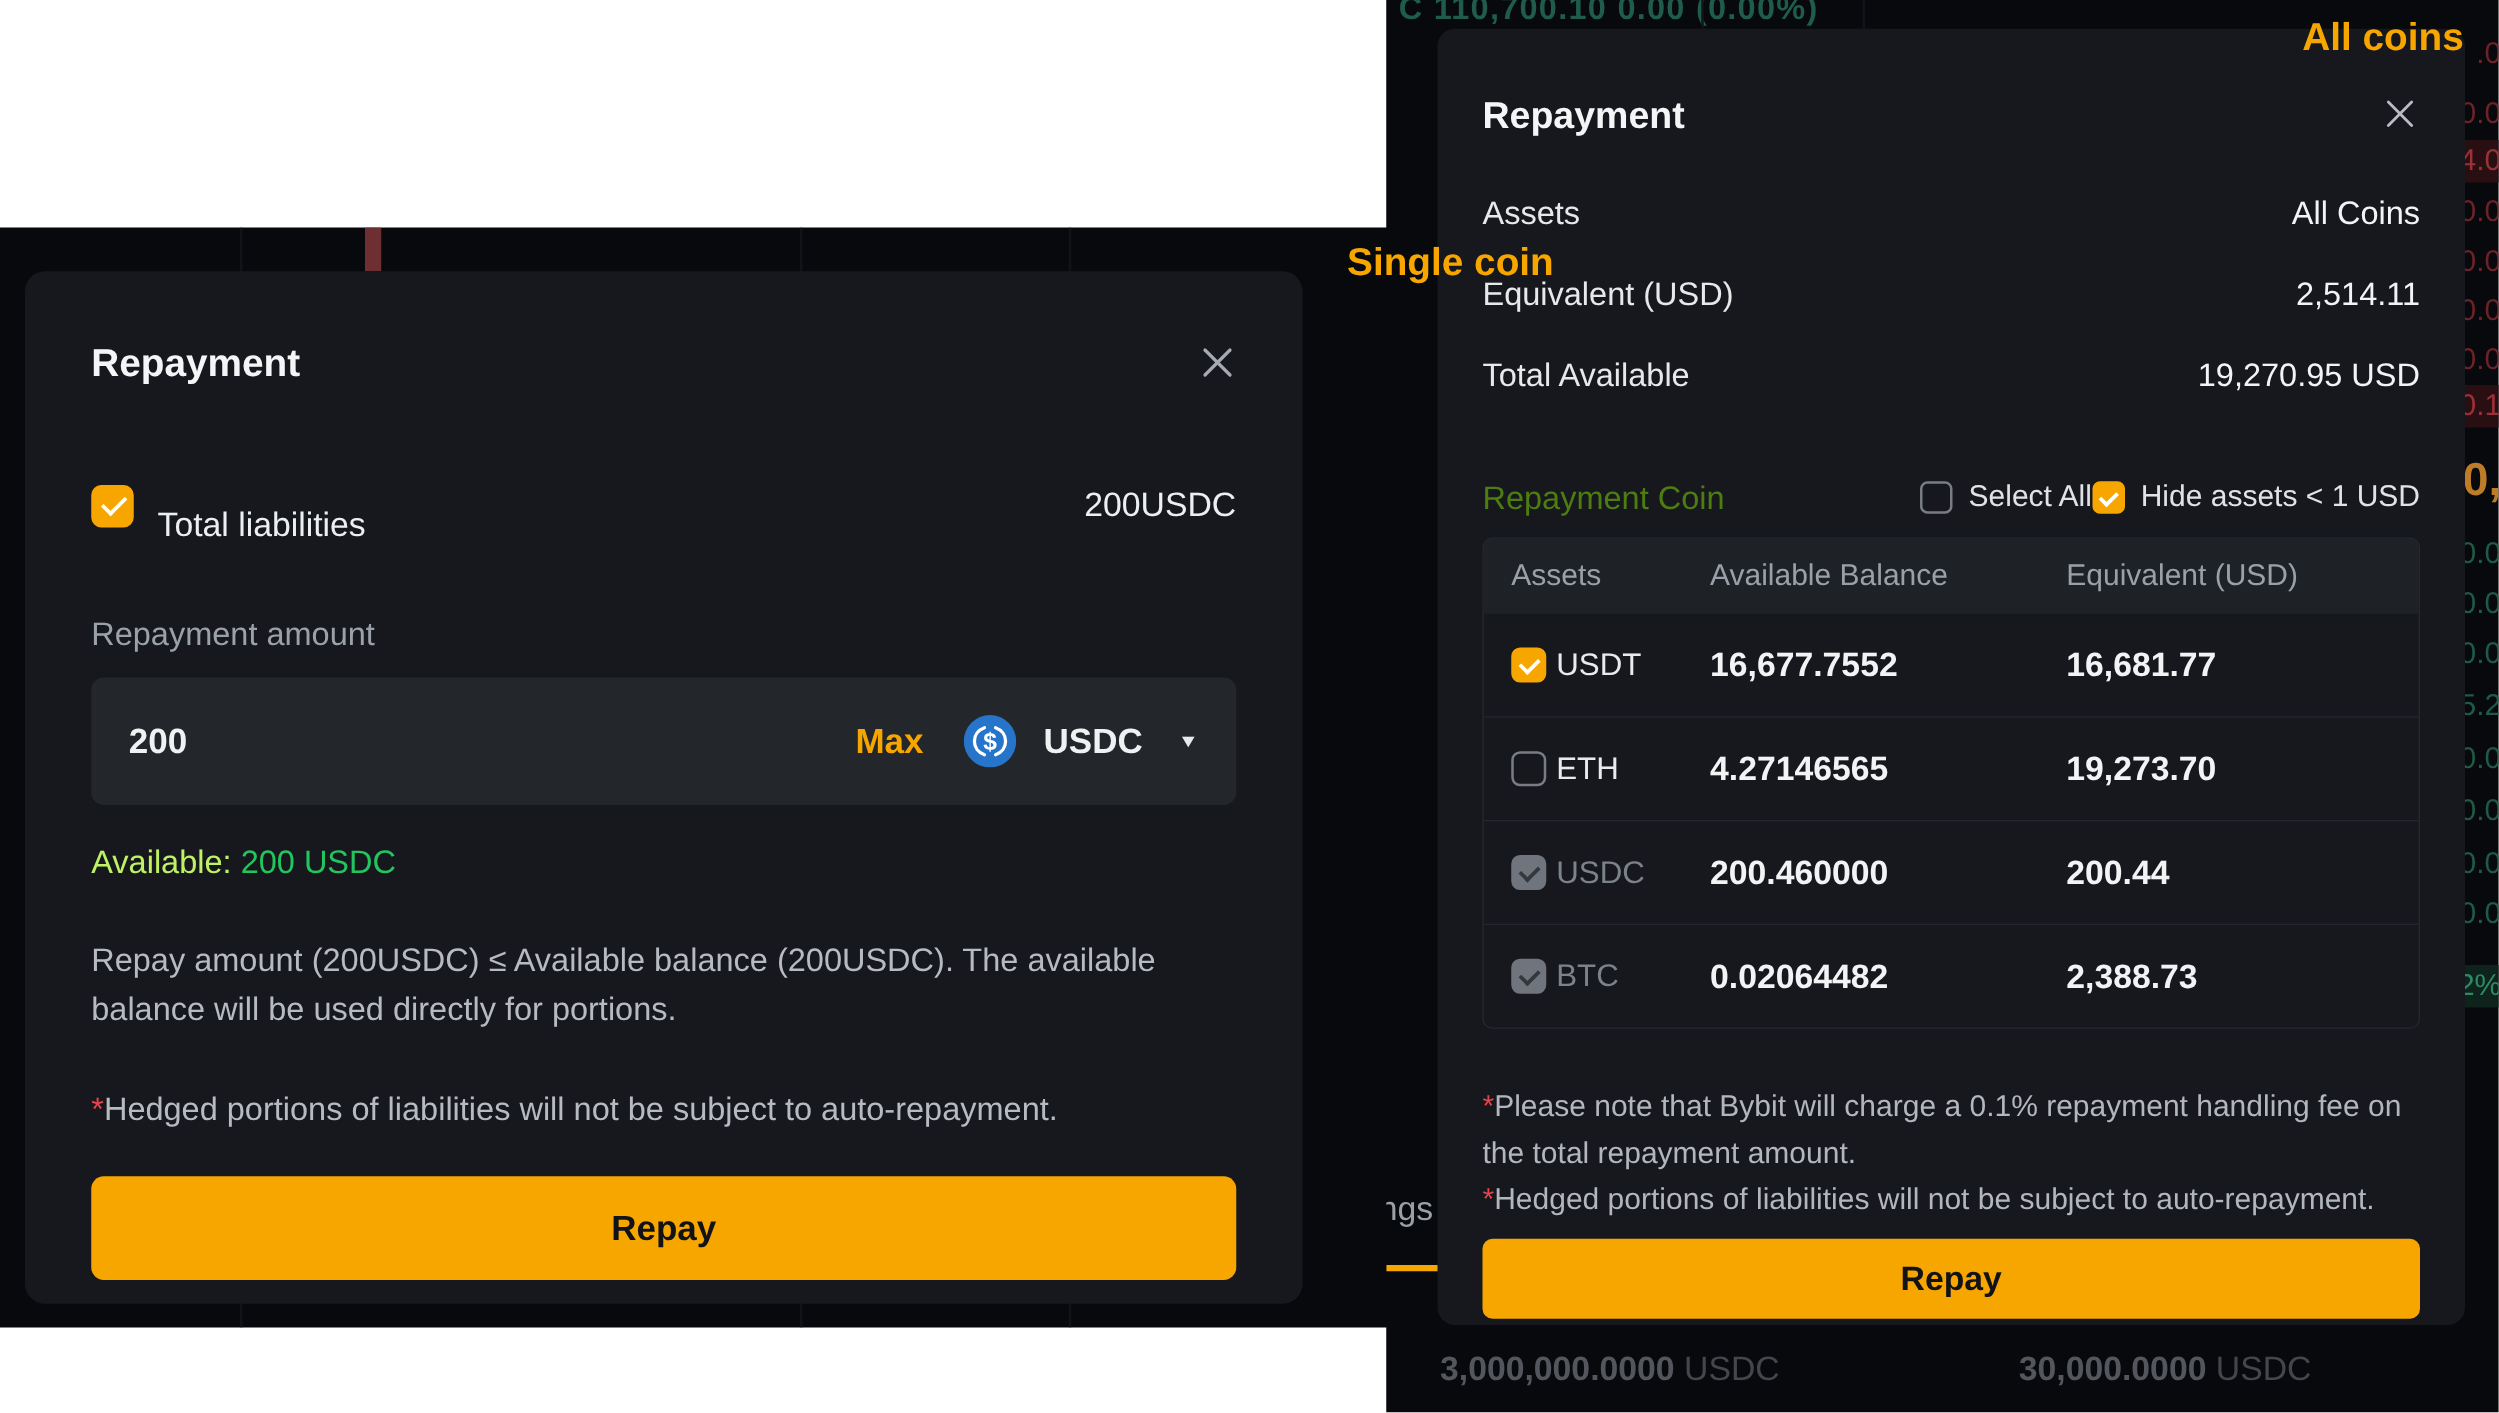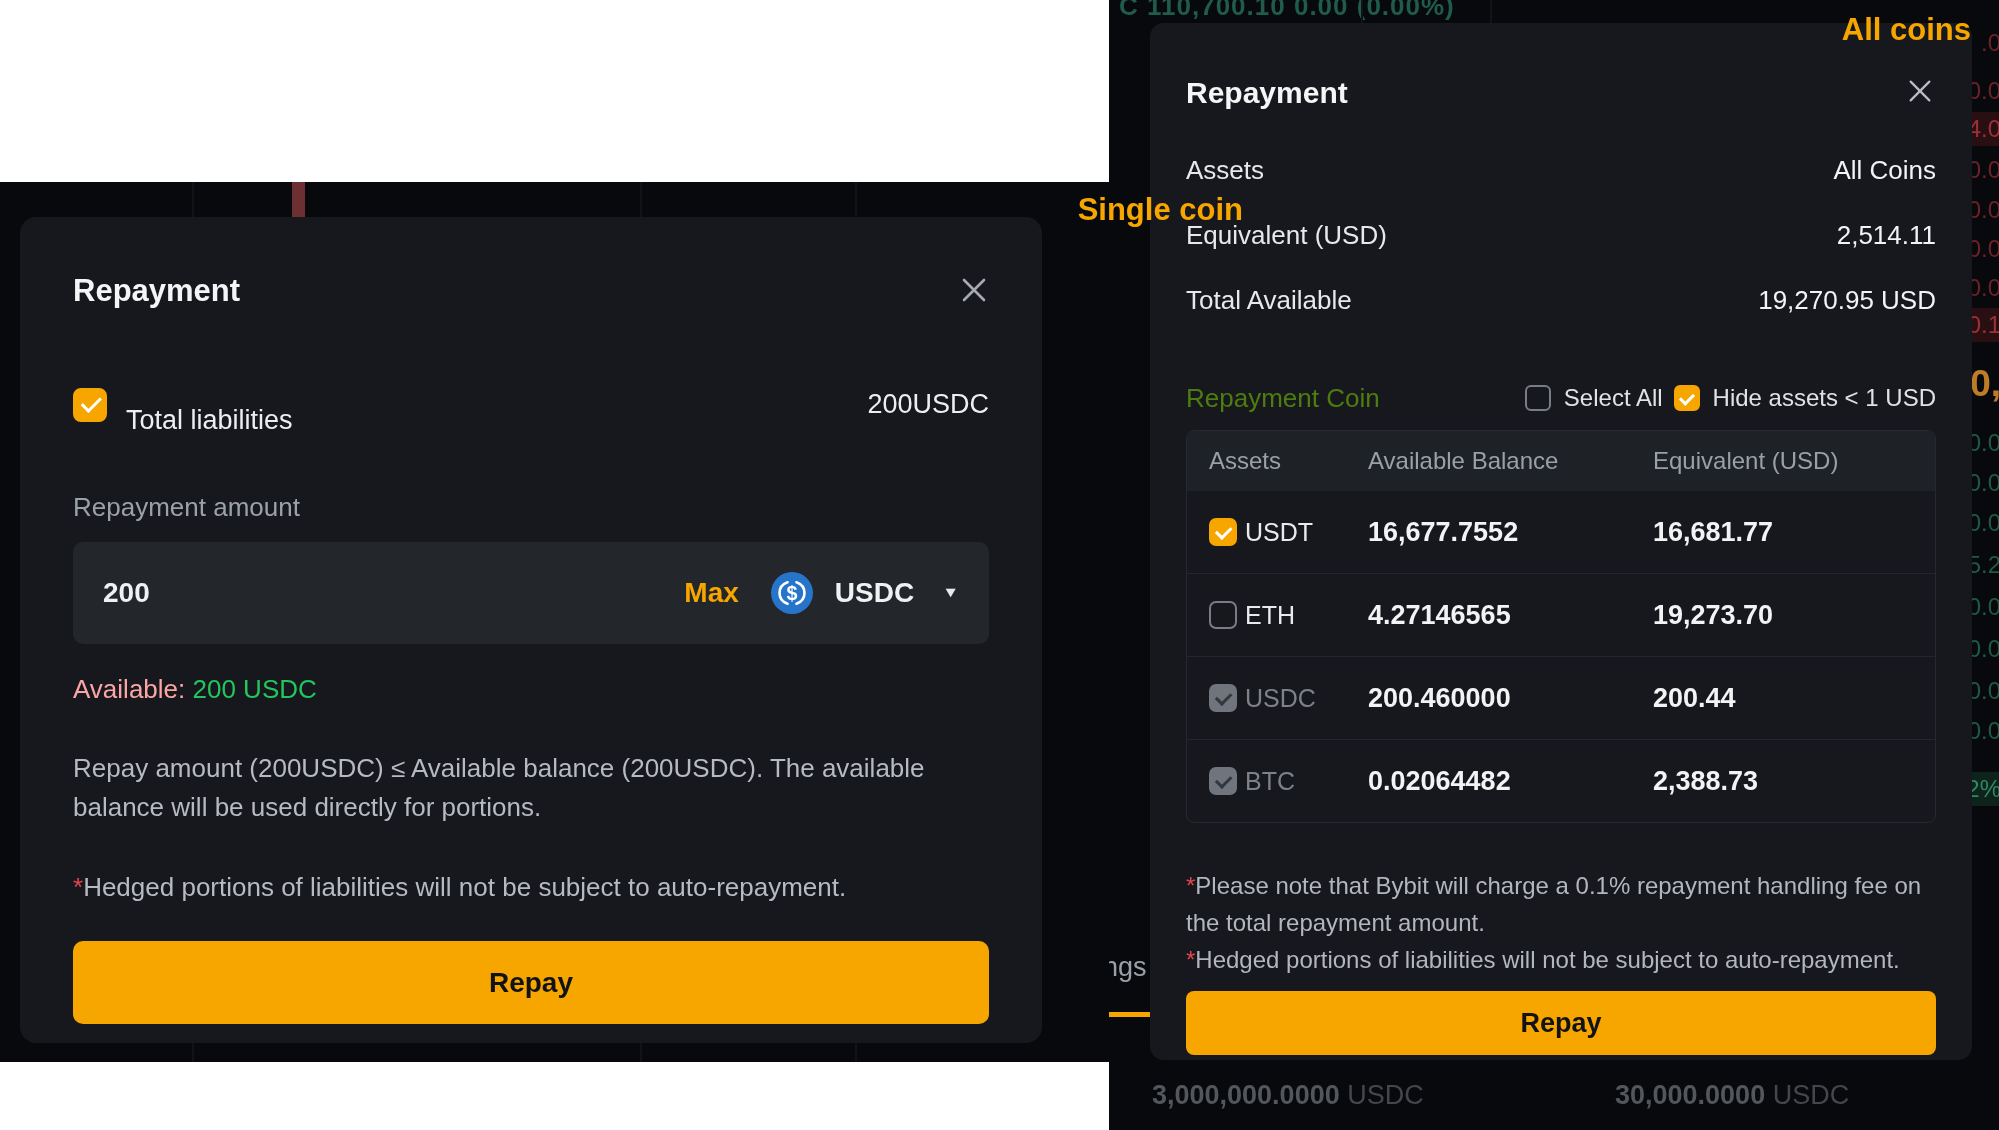--- a/index.html
+++ b/index.html
@@ -65,42 +65,42 @@
   .amount-box{
     margin-top:20px;height:102px;background:#23262b;border-radius:10px;
     display:flex;align-items:center;padding:0 30px;gap:22px;box-sizing:border-box;
   }
   .amount-value{flex:1;font-size:28px;font-weight:700;color:#f0f1f3;}
   .max-btn{font-size:28px;font-weight:700;color:#f7a600;cursor:pointer;}
   .coin-icon{width:42px;height:42px;flex:none;margin-left:10px;}
   .coin-select-label{font-size:28px;font-weight:700;color:#f0f1f3;}
   .caret{font-size:17px;color:#e8eaec;margin-left:6px;transform:scaleY(0.85);}
   .available-line{margin-top:30px;font-size:26px;line-height:30px;}
-  .available-line .lab{color:#fca5a5;}
+  .available-line .lab{color:#bef264;}
   .available-line .val{color:#22c55e;}
   .notice{margin-top:45px;font-size:26px;line-height:39px;color:#b6bac1;width:860px;}
   .footnote{font-size:26px;line-height:32px;color:#b6bac1;}
   .footnote-left{margin-top:44px;}
   .asterisk{color:#e5454f;}
   .repay-btn{
     background:#f7a600;border:none;border-radius:10px;width:100%;
     font-family:"Liberation Sans",sans-serif;
     font-size:28px;font-weight:700;color:#121317;cursor:pointer;
   }
   .repay-btn-left{margin-top:38px;height:83px;}
   .repay-btn-right{margin-top:13px;height:64px;border-radius:8px;font-size:27px;}
 
   
   .detail-rows{margin-top:44px;}
   .detail-row{display:flex;justify-content:space-between;align-items:center;margin-bottom:35px;height:30px;}
   .detail-label{font-size:26px;color:#e6e8ea;}
   .detail-value{font-size:26px;color:#f2f3f5;}
   .repcoin-row{display:flex;justify-content:space-between;align-items:center;margin-top:68px;height:30px;}
   .repcoin-label{font-size:26px;color:#4d7c0f;}
-  .repcoin-options{display:flex;align-items:center;gap:11px;}
+  .repcoin-options{display:flex;align-items:center;gap:0;}
   .opt{display:flex;align-items:center;gap:13px;cursor:pointer;}
   .opt .cbx{width:26px;height:26px;border-radius:6px;}
   .opt-label{font-size:24px;color:#dfe2e6;white-space:nowrap;}
   .coin-table{
     margin-top:17px;border:1px solid #26292f;border-radius:8px;overflow:hidden;
   }
   .table-head{
     display:flex;align-items:center;height:60px;background:#1e2126;
     font-size:24px;color:#9aa0a8;
   }

